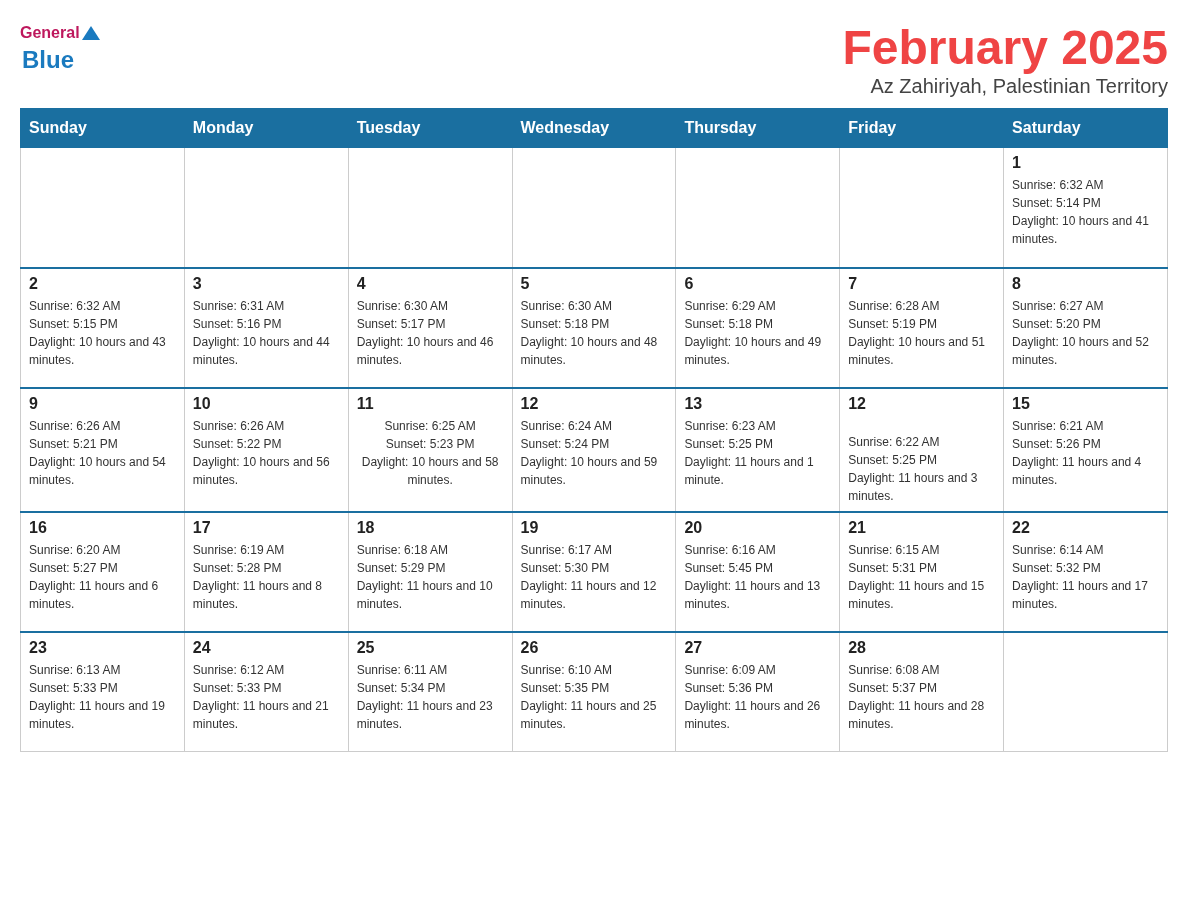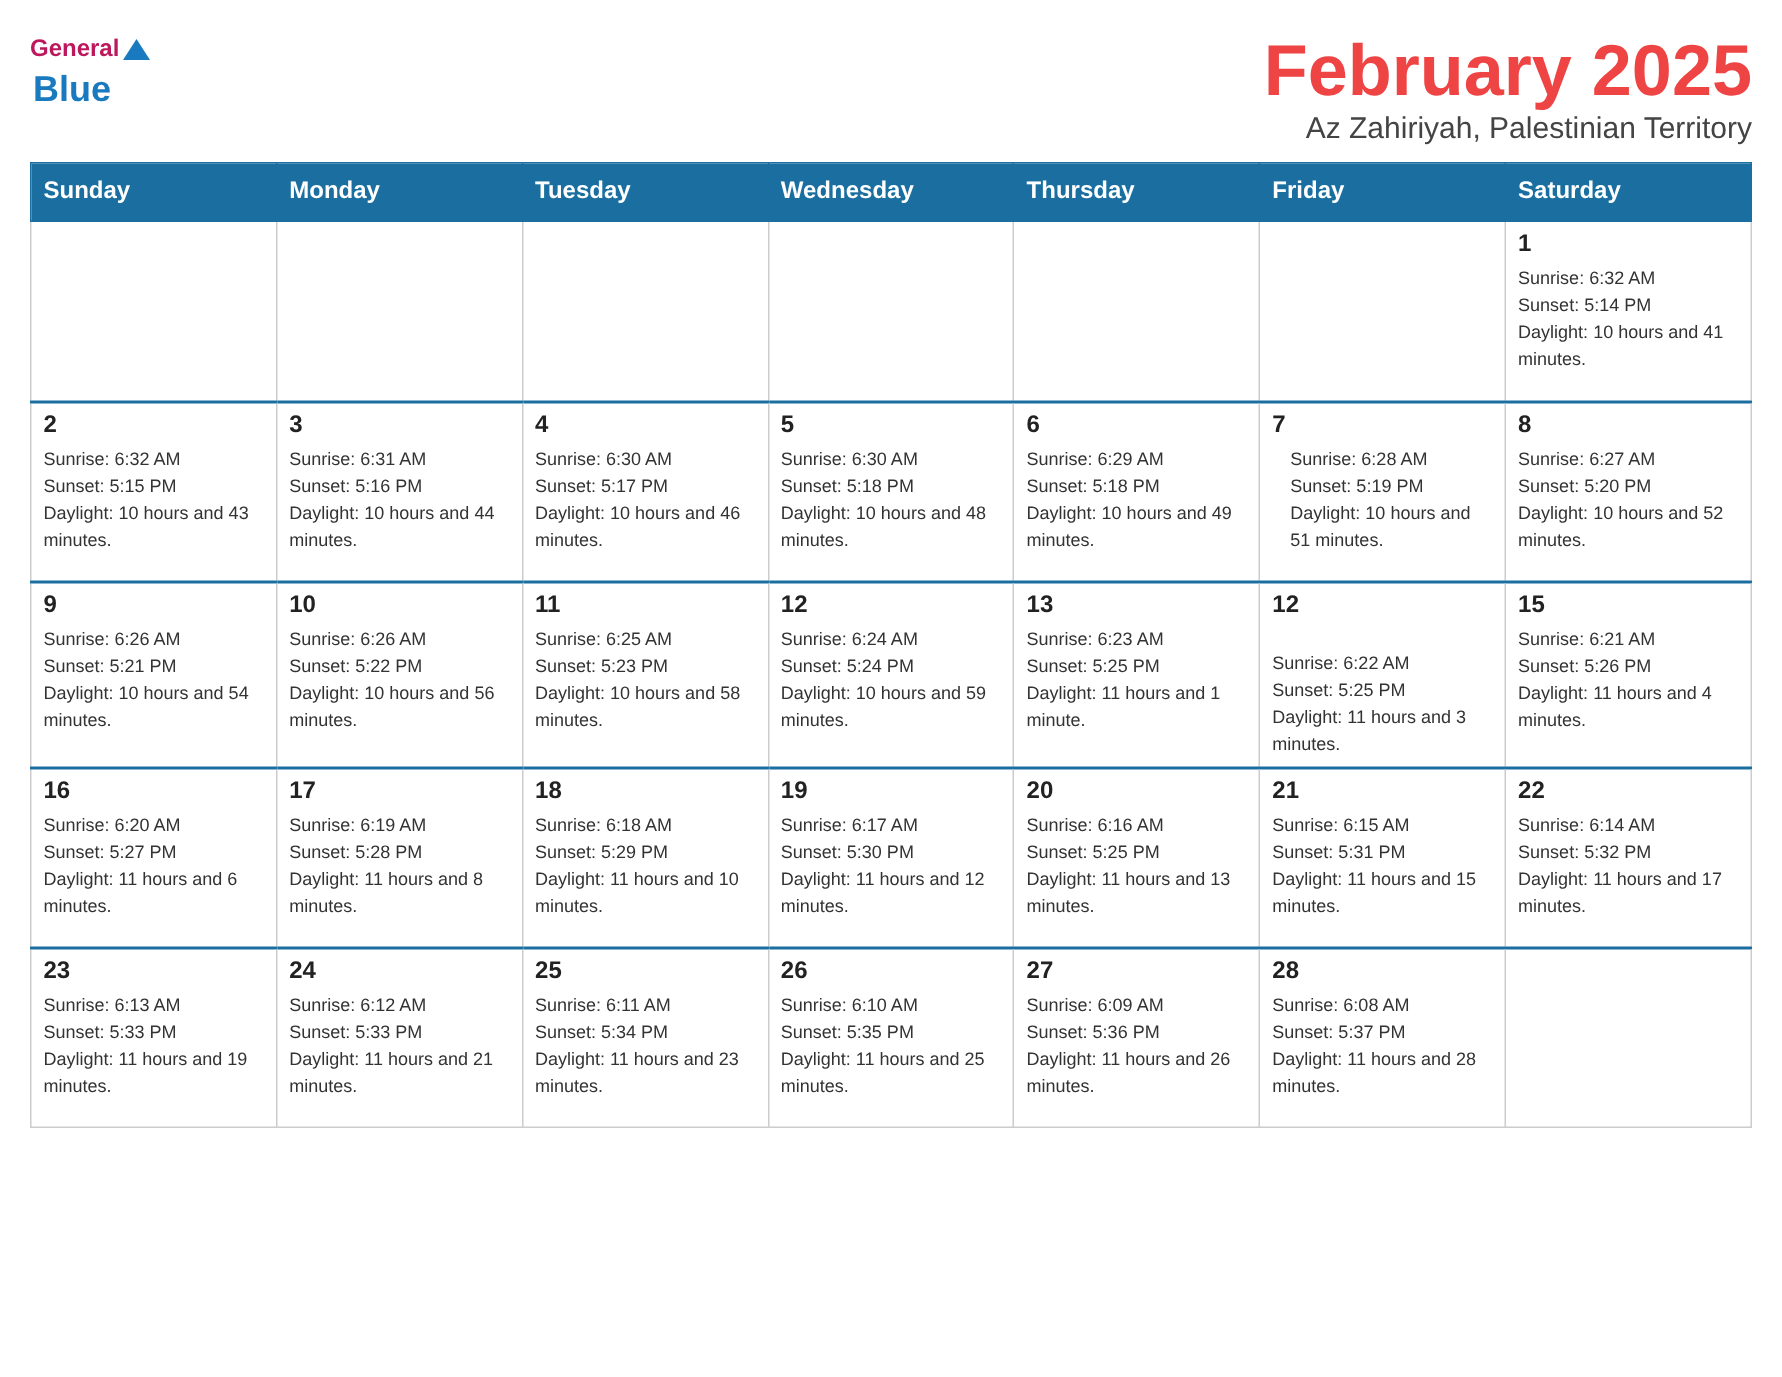--- a/index.html
+++ b/index.html
@@ -156,21 +156,21 @@
 Daylight: 10 hours and 48 minutes.</div>
         </td>
         <td>
           <div class="day-number">6</div>
           <div class="day-info" style="white-space: pre-line;">Sunrise: 6:29 AM
 Sunset: 5:18 PM
 Daylight: 10 hours and 49 minutes.</div>
         </td>
         <td>
           <div class="day-number">7</div>
-          <div class="day-info" style="white-space: pre-line; margin-left: 12px;">Sunrise: 6:28 AM
+          <div class="day-info" style="white-space: pre-line;">Sunrise: 6:28 AM
 Sunset: 5:19 PM
 Daylight: 10 hours and 51 minutes.</div>
         </td>
         <td>
           <div class="day-number">8</div>
           <div class="day-info" style="white-space: pre-line;">Sunrise: 6:27 AM
 Sunset: 5:20 PM
 Daylight: 10 hours and 52 minutes.</div>
         </td>
       </tr>
@@ -182,21 +182,21 @@
 Daylight: 10 hours and 54 minutes.</div>
         </td>
         <td>
           <div class="day-number">10</div>
           <div class="day-info" style="white-space: pre-line;">Sunrise: 6:26 AM
 Sunset: 5:22 PM
 Daylight: 10 hours and 56 minutes.</div>
         </td>
         <td>
           <div class="day-number">11</div>
-          <div class="day-info" style="white-space: pre-line;">Sunrise: 6:25 AM
+          <div class="day-info" style="white-space: pre-line; text-align: center;">Sunrise: 6:25 AM
 Sunset: 5:23 PM
 Daylight: 10 hours and 58 minutes.</div>
         </td>
         <td>
           <div class="day-number">12</div>
           <div class="day-info" style="white-space: pre-line;">Sunrise: 6:24 AM
 Sunset: 5:24 PM
 Daylight: 10 hours and 59 minutes.</div>
         </td>
         <td>
@@ -239,21 +239,21 @@
         </td>
         <td>
           <div class="day-number">19</div>
           <div class="day-info" style="white-space: pre-line;">Sunrise: 6:17 AM
 Sunset: 5:30 PM
 Daylight: 11 hours and 12 minutes.</div>
         </td>
         <td>
           <div class="day-number">20</div>
           <div class="day-info" style="white-space: pre-line;">Sunrise: 6:16 AM
-Sunset: 5:25 PM
+Sunset: 5:45 PM
 Daylight: 11 hours and 13 minutes.</div>
         </td>
         <td>
           <div class="day-number">21</div>
           <div class="day-info" style="white-space: pre-line;">Sunrise: 6:15 AM
 Sunset: 5:31 PM
 Daylight: 11 hours and 15 minutes.</div>
         </td>
         <td>
           <div class="day-number">22</div>

